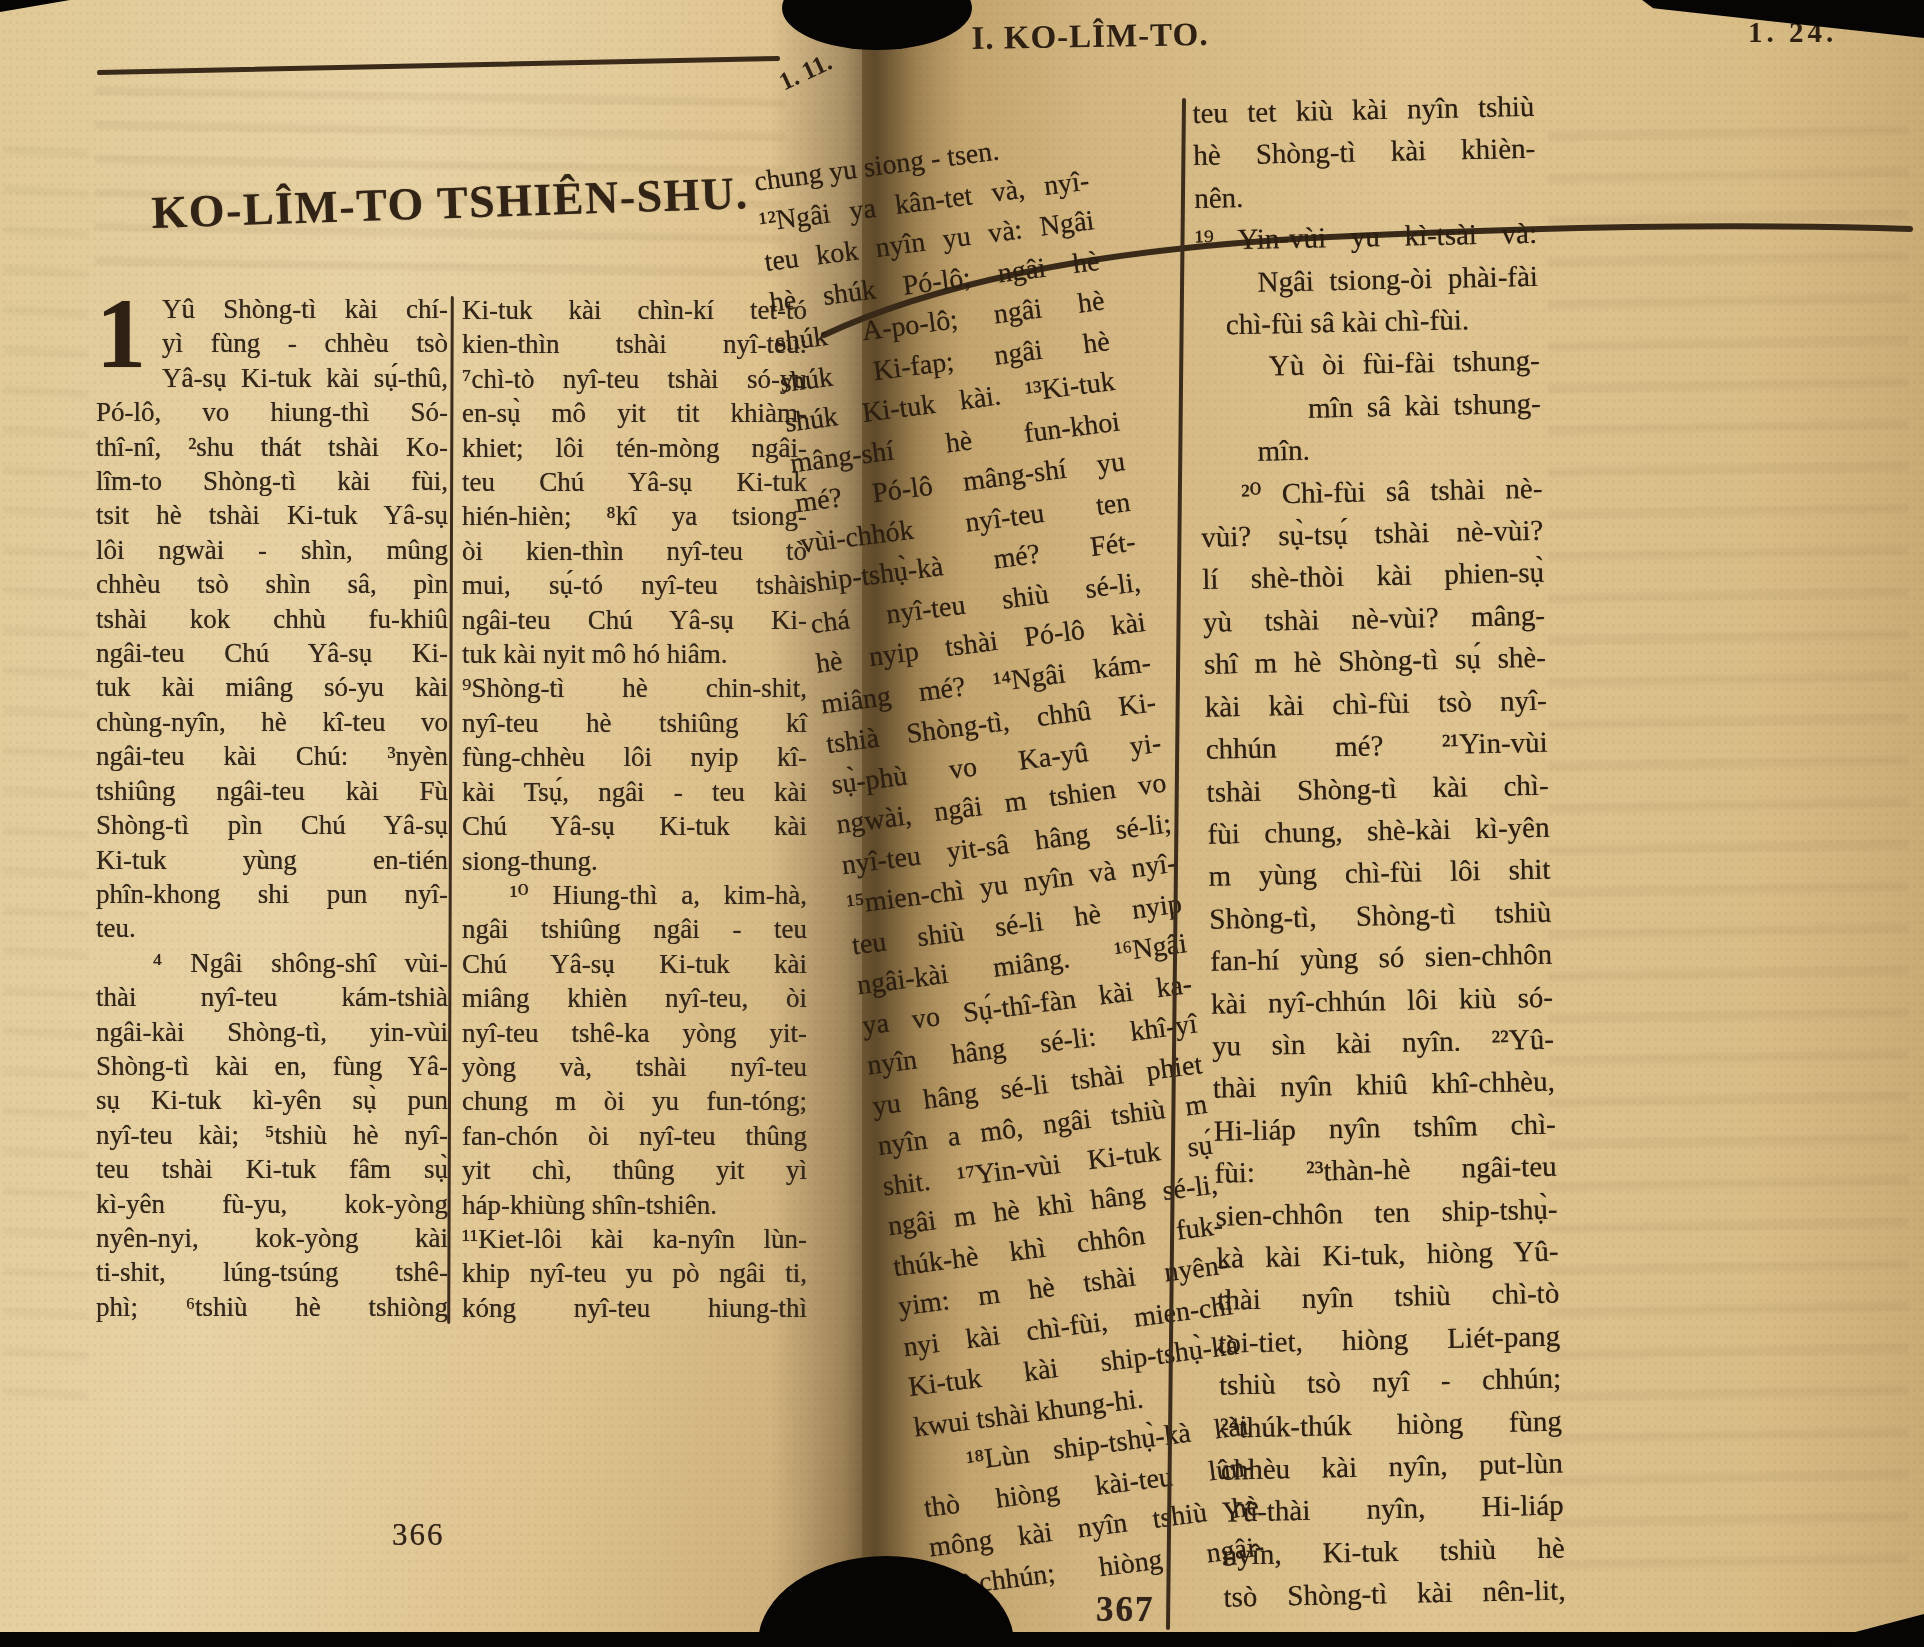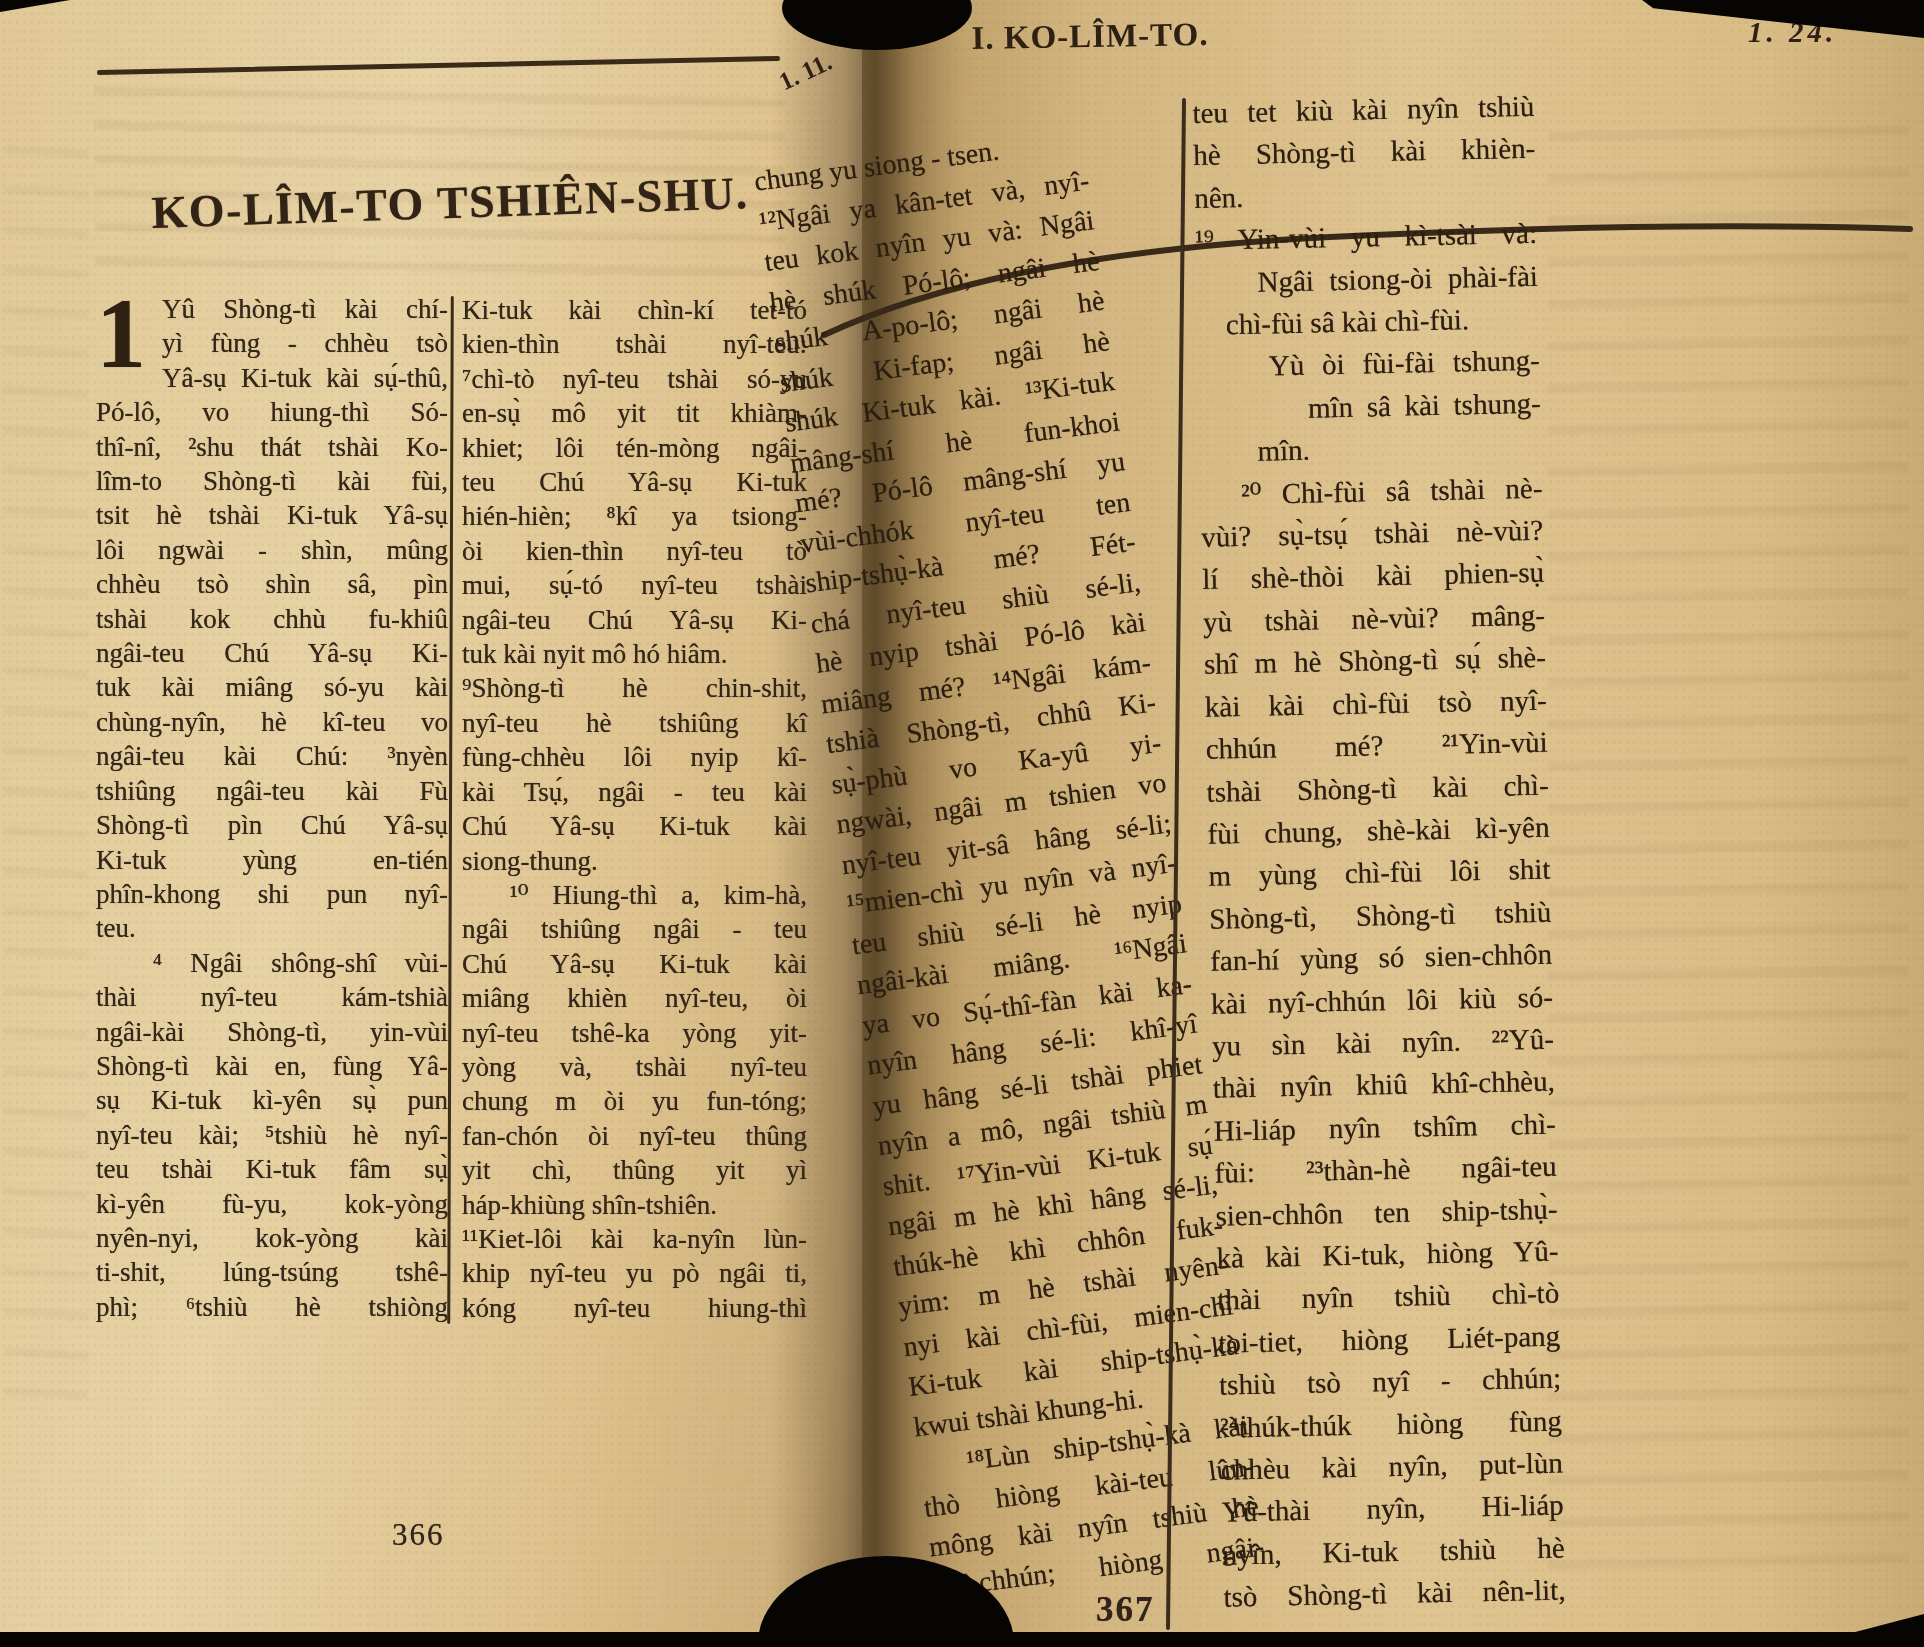--- a/index.html
+++ b/index.html
@@ -31,21 +31,21 @@
   .vrule-left{left:449px;top:296px;width:3px;height:1028px;transform:rotate(.2deg);}
   .vrule-right{left:1174px;top:98px;width:3.5px;height:1532px;transform:rotate(.6deg);}
   .curve-rule{position:absolute;left:810px;top:205px;width:1114px;height:145px;pointer-events:none;}
   
   .title{position:absolute;left:130px;top:176px;width:640px;margin:0;text-align:center;
     font-size:46px;font-weight:700;letter-spacing:1.5px;transform:rotate(-1.9deg);
     color:#312416;text-shadow:0 0 1px rgba(45,30,12,.6);}
   .rh-center{position:absolute;left:955px;top:18px;width:270px;text-align:center;
     font-size:33px;font-weight:700;letter-spacing:1px;transform:rotate(-1deg);color:#2e2114;}
   .rh-right{position:absolute;left:1748px;top:16px;font-size:29px;font-weight:700;
-    letter-spacing:4px;color:#2e2114;font-style:italic;}
+    letter-spacing:4px;color:#2e2114;}
   .rh-gutter{position:absolute;left:778px;top:58px;font-size:25px;font-weight:700;
     transform:rotate(-25deg);color:#2e2114;}
   
   .col{position:absolute;text-shadow:0 0 .7px rgba(40,26,10,.75);}
   .line{white-space:pre-wrap;}
   .line.j{text-align:justify;text-align-last:justify;}
   .col-l1{left:96px;top:292px;width:352px;font-size:27px;line-height:34.4px;}
   .col-l2{left:462px;top:293px;width:345px;font-size:27px;line-height:34.4px;}
   .col-r1{left:843px;top:135px;width:332px;font-size:28px;line-height:40.5px;
     transform:rotate(-7.3deg);color:#2c1f12;}

